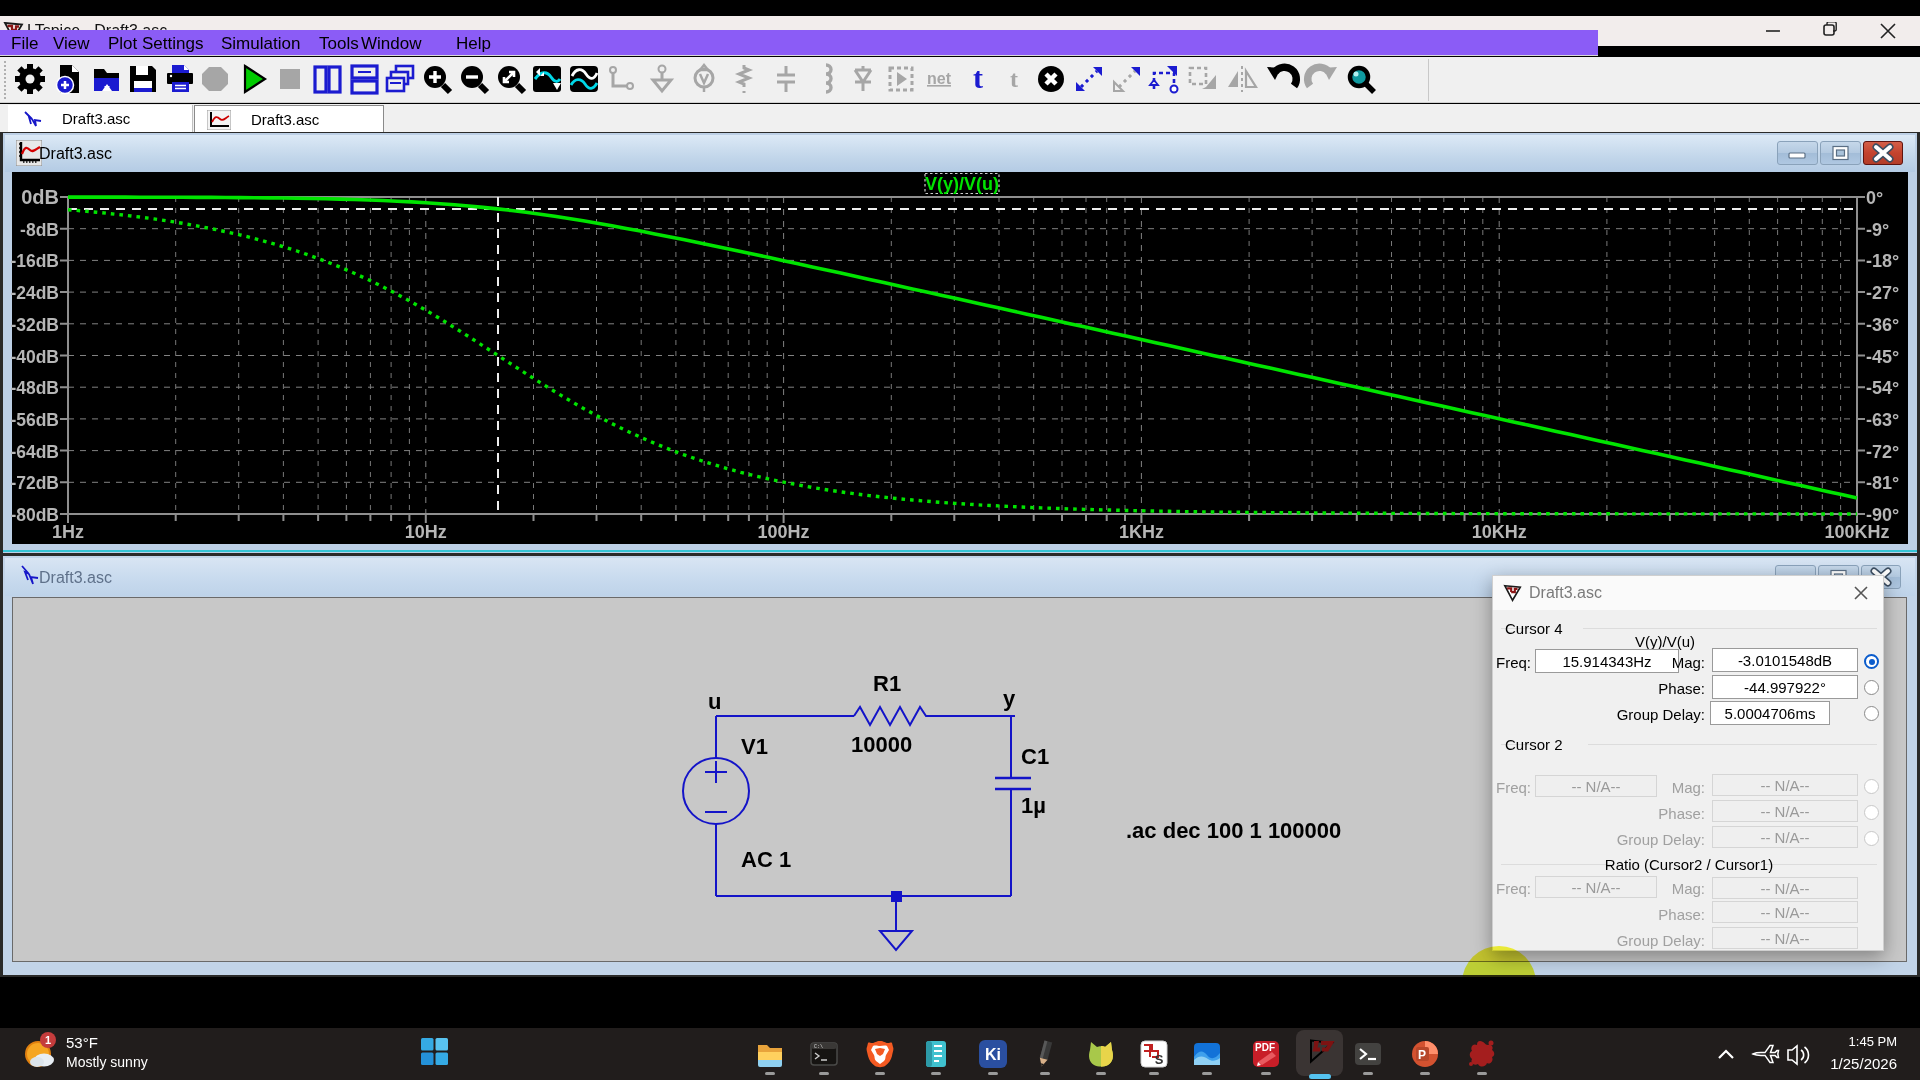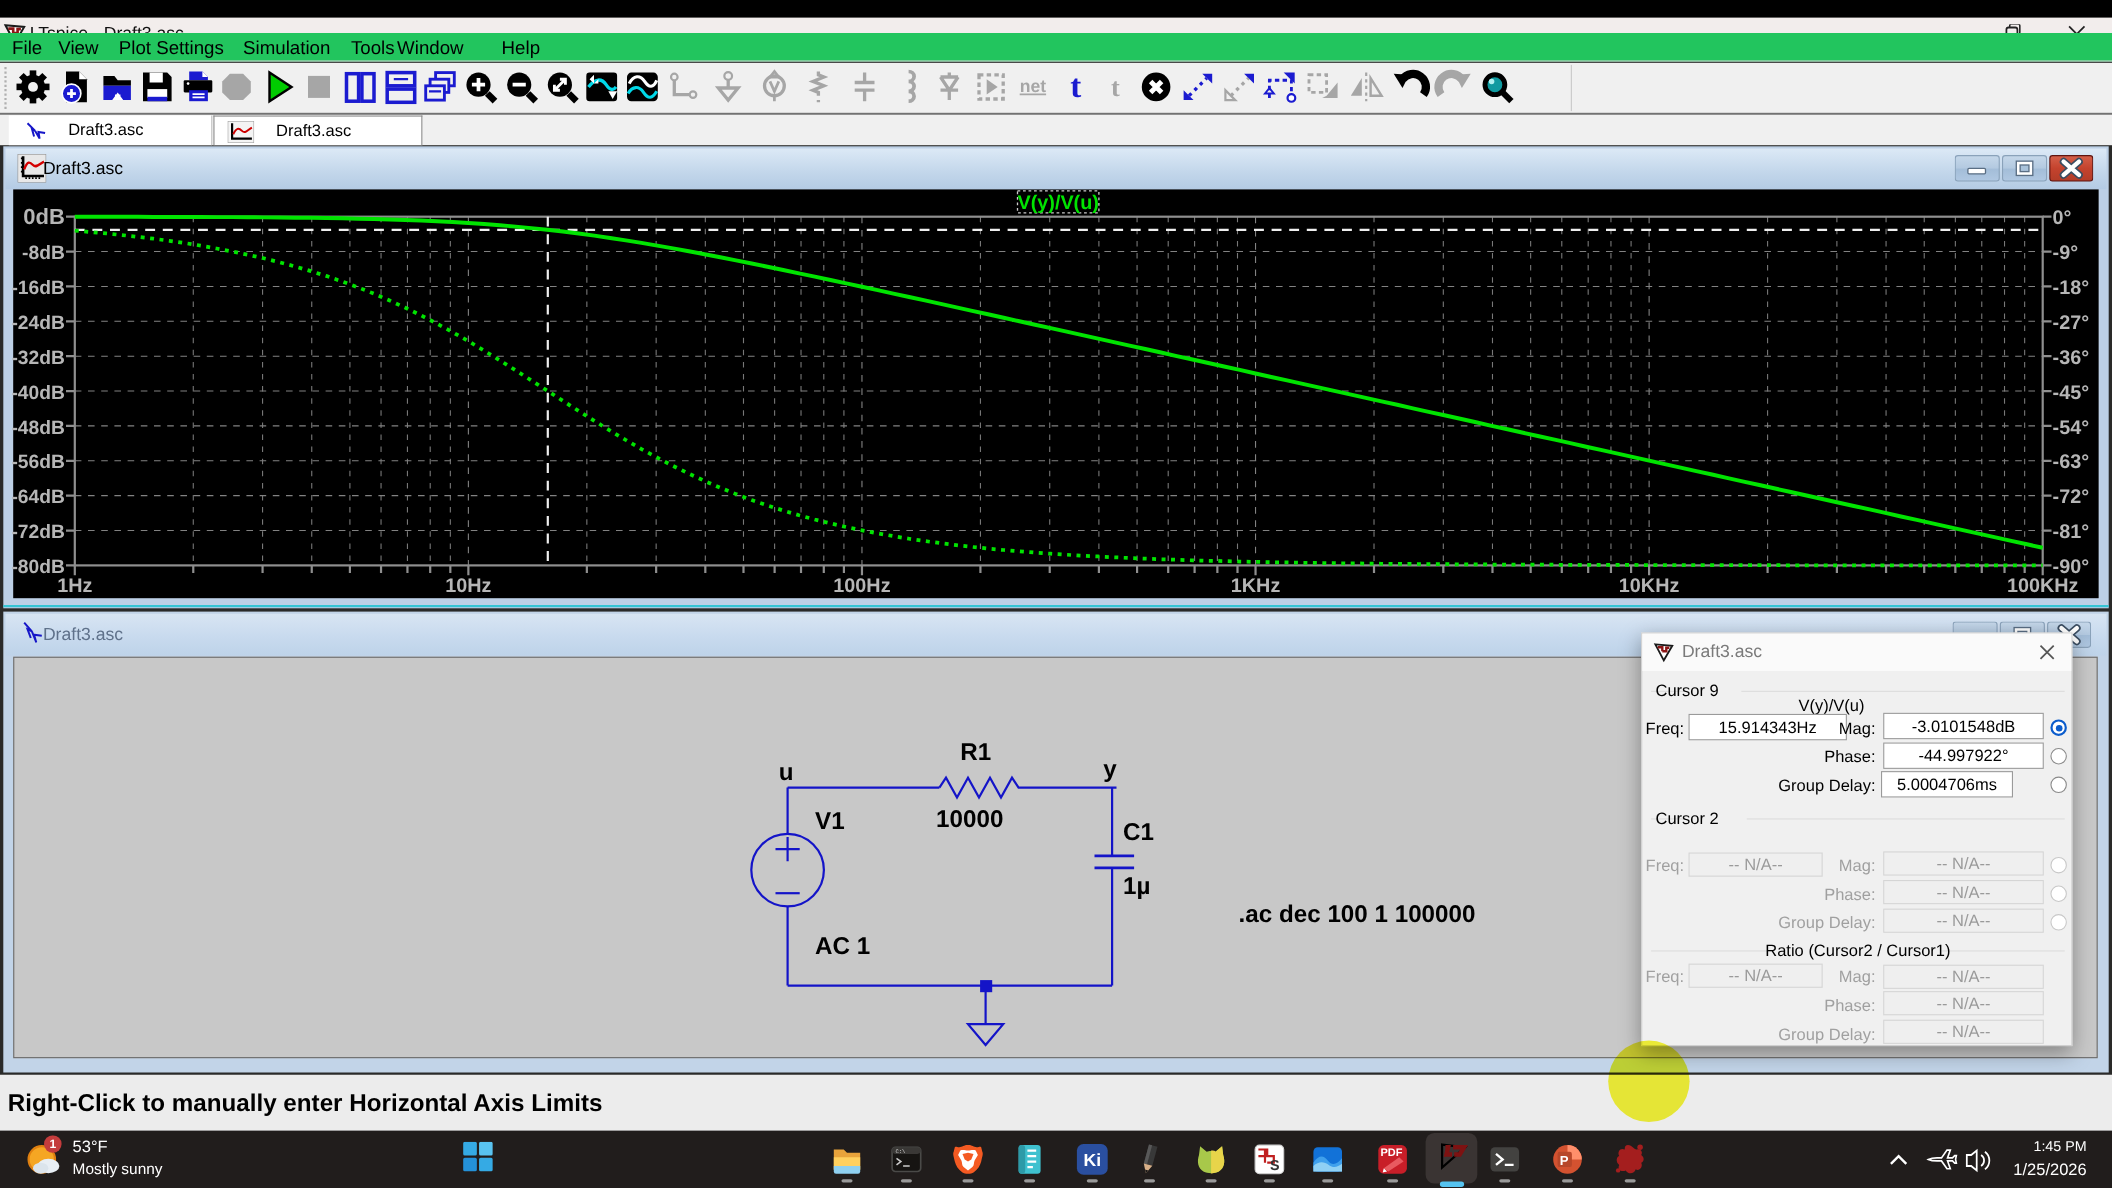--- a/index.html
+++ b/index.html
@@ -2,21 +2,21 @@
 <html><head>
 <meta charset="utf-8">
 <style>
   * { margin:0; padding:0; box-sizing:border-box; }
   html,body { width:1920px; height:1080px; overflow:hidden; font-family:"Liberation Sans", sans-serif; }
   .abs { position:absolute; }
   #root { position:relative; width:1920px; height:1080px; background:#000; }
   
   #titlebar { left:0; top:0; width:1920px; height:30px; background:#f2edec; color:#111;margin-top:16px; }
   #titlebar .t { position:absolute; left:27px; top:6px; font-size:16px; }
-  #menubar { left:0; top:30px; width:1920px; height:26px; background:#22c55e; border-bottom:1px solid #d8d8d8; }
+  #menubar { left:0; top:30px; width:1598px; height:26px; background:#8b5cf6; border-bottom:1px solid #d8d8d8; }
   .menu { position:absolute; top:4px; font-size:17px; color:#000; }
   #toolbar { left:0; top:57px; width:1920px; height:46px; background:#f0f0f0; border-bottom:1px solid #d0d0d0; }
   #tabbar { left:0; top:104px; width:1920px; height:28px; background:#f0f0f0; }
   .tab { position:absolute; top:1px; height:27px; background:#fff; font-size:15px; color:#000; }
   
   #plotwin { left:3px; top:133px; width:1914px; height:420px; background:#bdd0e6; }
   #plotcap { position:absolute; left:2px; top:2px; right:2px; height:37px;
      background:linear-gradient(#dce9f6,#c2d6ea 60%,#b4cbe4); color:#000; }
   #plotcap .t { position:absolute; left:34px; top:10px; font-size:16px; }
   #plotsvg  { position:absolute; left:5px; top:39px; }
@@ -399,21 +399,21 @@
         <path d="M4.5 6 h4.5 v4 M9 10 h4 v-3.5 h3" stroke="#8b1515" stroke-width="2.4" fill="none"></path>
       </svg>
       <div style="position:absolute;left:36px;top:8px;color:#7a7a7a;font-size:16px;">Draft3.asc</div>
       <svg style="position:absolute;right:14px;top:9px" width="16" height="16" viewBox="0 0 16 16">
         <path d="M2 2 L14 14 M14 2 L2 14" stroke="#555" stroke-width="1.6"></path>
       </svg>
     </div>
 
     <div class="groupline" style="left:8px;top:52px;width:30px;"></div>
     <div class="groupline" style="left:90px;top:52px;width:294px;"></div>
-    <div style="position:absolute;left:12px;top:44px;">Cursor 9</div>
+    <div style="position:absolute;left:12px;top:44px;">Cursor 4</div>
     <div style="position:absolute;left:87px;top:57px;width:170px;text-align:center;">V(y)/V(u)</div>
     <div class="lbl" style="left:0px;top:78px;width:38px;">Freq:</div>
     <div class="fld" style="left:42px;top:73px;width:144px;">15.914343Hz</div>
     <div class="lbl" style="left:150px;top:78px;width:62px;">Mag:</div>
     <div class="fld" style="left:219px;top:72px;width:146px;">-3.0101548dB</div>
     <div class="radio" style="left:371px;top:78px;border:2px solid #0b5ccc;background:#fff;">
         <div style="position:absolute;left:2.5px;top:2.5px;width:6px;height:6px;border-radius:50%;background:#0b5ccc;"></div>
       </div>
     <div class="lbl" style="left:150px;top:104px;width:62px;">Phase:</div>
     <div class="fld" style="left:219px;top:99px;width:146px;">-44.997922°</div>
@@ -443,23 +443,20 @@
     <div class="lblg" style="left:0px;top:304px;width:38px;">Freq:</div>
     <div class="fldg" style="left:42px;top:300px;width:122px;">-- N/A--</div>
     <div class="lblg" style="left:150px;top:304px;width:62px;">Mag:</div>
     <div class="fldg" style="left:219px;top:301px;width:146px;">-- N/A--</div>
     <div class="lblg" style="left:150px;top:330px;width:62px;">Phase:</div>
     <div class="fldg" style="left:219px;top:325px;width:146px;">-- N/A--</div>
     <div class="lblg" style="left:110px;top:356px;width:102px;">Group Delay:</div>
     <div class="fldg" style="left:219px;top:351px;width:146px;">-- N/A--</div>
   </div>
 
-  <div class="abs" id="statusbar">
-    <div class="t">Right-Click to manually enter Horizontal Axis Limits</div>
-  </div>
 
   <div class="abs" style="left:1462px;top:946px;width:74px;height:74px;border-radius:50%;background:#f8f83a;mix-blend-mode:multiply;"></div>
 
   <div class="abs" id="taskbar">
       <svg style="position:absolute;left:20px;top:4px" width="44" height="46" viewBox="0 0 44 46">
 <circle cx="18" cy="22" r="12" fill="#f5a623"></circle>
 <circle cx="18" cy="22" r="12" fill="none" stroke="#e08010" stroke-width="2"></circle>
 <ellipse cx="24" cy="28" rx="10" ry="6.5" fill="#e8eef4"></ellipse>
 <ellipse cx="17" cy="30" rx="7" ry="5" fill="#dbe4ec"></ellipse>
 <circle cx="28" cy="8" r="8" fill="#c43c3c"></circle>

